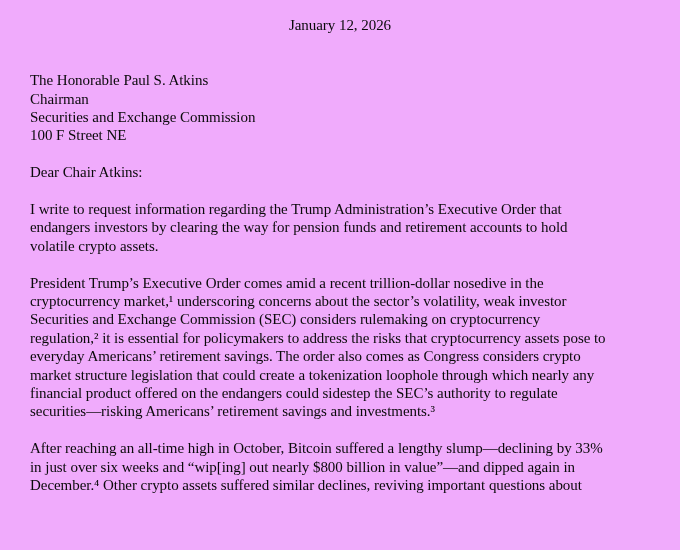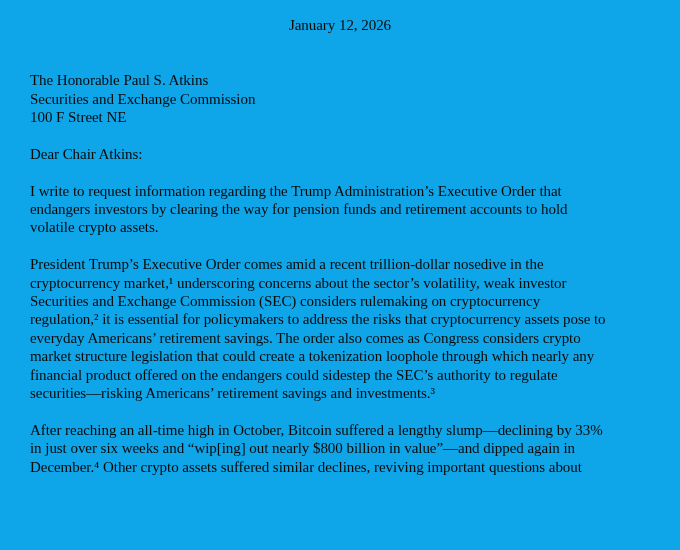--- a/index.html
+++ b/index.html
@@ -4,21 +4,21 @@
 <style>
   html, body {
     margin: 0;
     padding: 0;
     background: #ffffff;
   }
   .page {
     position: relative;
     width: 680px;
     height: 550px;
-    background: #0ea5e9;
+    background: #f0abfc;
     color: #0a0a0a;
     overflow: hidden;
     box-sizing: border-box;
     padding: 16px 0 0 30px;
     font-family: "Liberation Serif", "DejaVu Serif", serif;
     font-size: 15px;
     line-height: 18.4px;
     letter-spacing: -0.05px;
   }
   .date-line {
@@ -43,20 +43,21 @@
   }
 </style>
 </head>
 <body>
 
 <div class="page">
   <div class="date-line">January 12, 2026</div>
 
   <div class="address">
       <div class="line">The Honorable Paul S. Atkins</div>
+      <div class="line">Chairman</div>
       <div class="line">Securities and Exchange Commission</div>
       <div class="line">100 F Street NE</div>
     </div>
 
   <div class="salutation">Dear Chair Atkins:</div>
 
   <div class="letter-body">
       <div class="para">
         <div class="line">I write to request information regarding the Trump Administration’s Executive Order that</div>
         <div class="line">endangers investors by clearing the way for pension funds and retirement accounts to hold</div>

